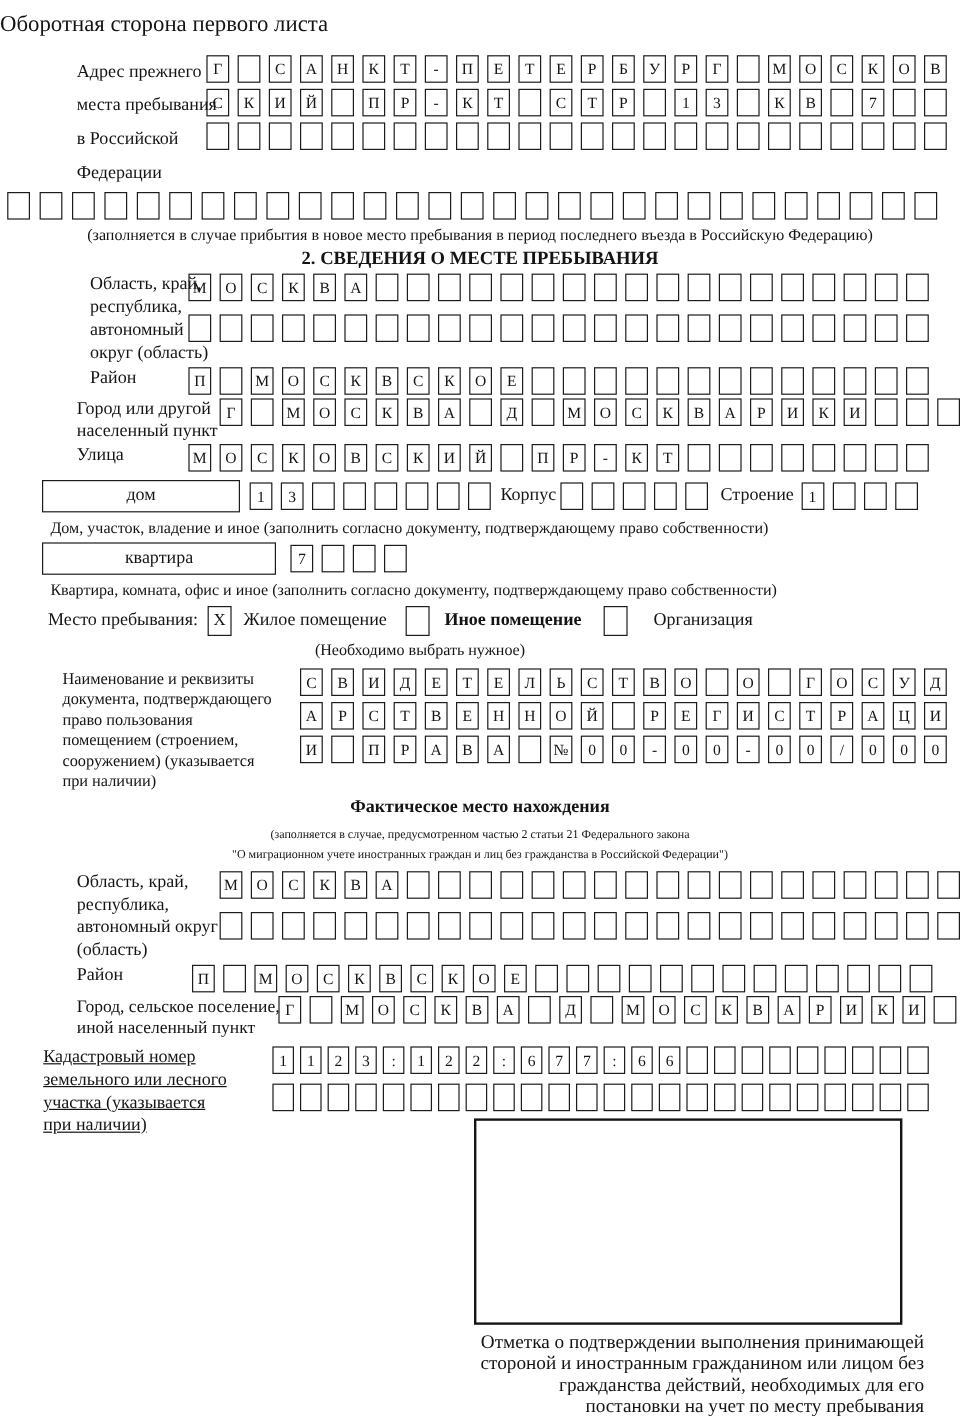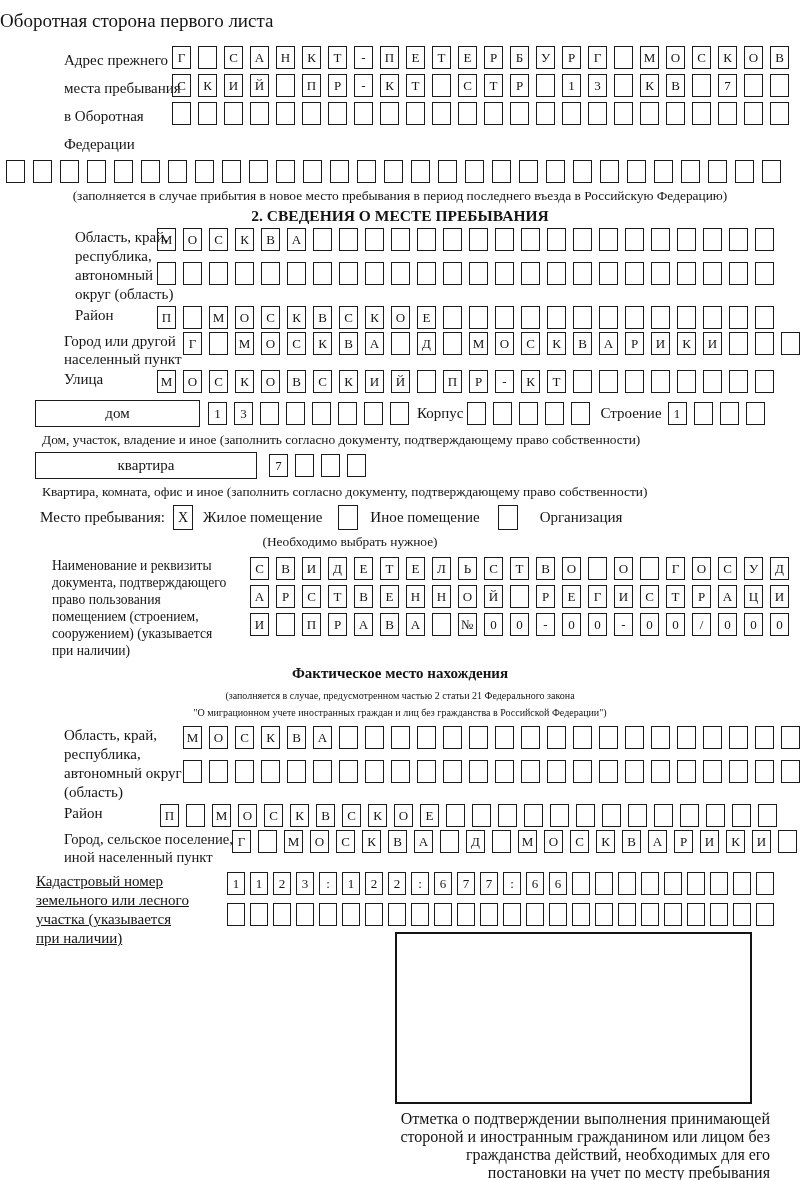--- a/index.html
+++ b/index.html
@@ -41,21 +41,21 @@
   .lbl-ulitsa { width:157px; padding-left:64px; line-height:19px; }
   .gap2 { height:11px; }
 
   .dom-row { margin-top:7px; display:flex; align-items:center; }
   .wide-box {
     border:1.6px solid #1c1c1c; height:27px;
     display:flex; align-items:center; justify-content:center;
     font-size:15px; flex:none;
   }
   .dom-box { margin-left:35px; width:165px; }
-  .kv-box  { margin-left:35px; width:222px; }
+  .kv-box  { margin-left:35px; width:195px; }
   .inline-lbl { flex:none; white-space:nowrap; }
 
   .note-left { margin-left:42px; margin-top:4px; }
   .kv-row { margin-top:4px; display:flex; align-items:center; }
 
   .res-row { margin-top:5px; margin-left:40px; display:flex; align-items:center; font-size:15px; }
   .checkbox {
     width:20px; height:25px; border:1.6px solid #1c1c1c; flex:none;
     display:flex; align-items:center; justify-content:center; font-size:14px;
   }
@@ -89,21 +89,21 @@
 </style>
 </head>
 <body>
 
 <div class="hdr">Оборотная сторона первого листа</div>
 
 <div class="flexrow prev-addr">
   <div class="lbl prev-lbl">
     <div>Адрес прежнего</div>
     <div>места пребывания</div>
-    <div>в Оборотная</div>
+    <div>в Российской</div>
     <div>Федерации</div>
   </div>
   <div class="cellcol">
     <div class="cells rowgap">
         <span class="cell">Г</span>
         <span class="cell"></span>
         <span class="cell">С</span>
         <span class="cell">А</span>
         <span class="cell">Н</span>
         <span class="cell">К</span>
@@ -411,21 +411,21 @@
       <span class="cell"></span>
     </div>
 </div>
 <div class="note note-left">Квартира, комната, офис и иное (заполнить согласно документу, подтверждающему право собственности)</div>
 
 <div class="res-row">
   <span>Место пребывания:</span>
   <span class="checkbox" style="margin-left:8px;">X</span>
   <span style="margin-left:10px;">Жилое помещение</span>
   <span class="checkbox" style="margin-left:16px;"></span>
-  <span style="margin-left:12px;">Иное помещение</span>
+  <span style="margin-left:12px;font-weight:bold;">Иное помещение</span>
   <span class="checkbox" style="margin-left:18px;"></span>
   <span style="margin-left:22px;">Организация</span>
 </div>
 <div class="note hint">(Необходимо выбрать нужное)</div>
 
 <div class="flexrow doc-block">
   <div class="lbl doc-lbl">
     <div>Наименование и реквизиты</div>
     <div>документа, подтверждающего</div>
     <div>право пользования</div>

